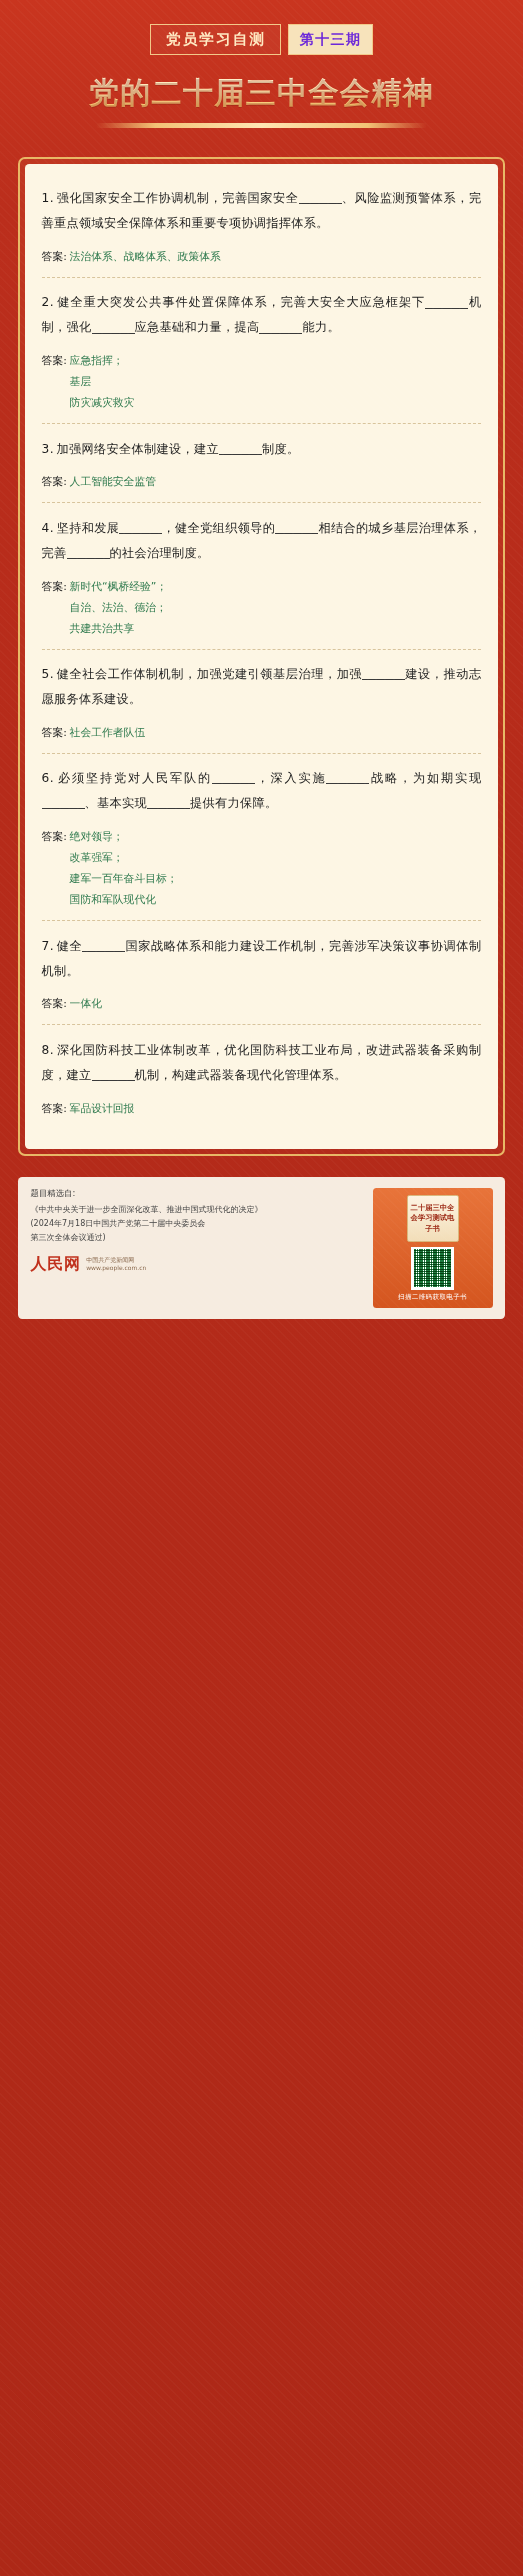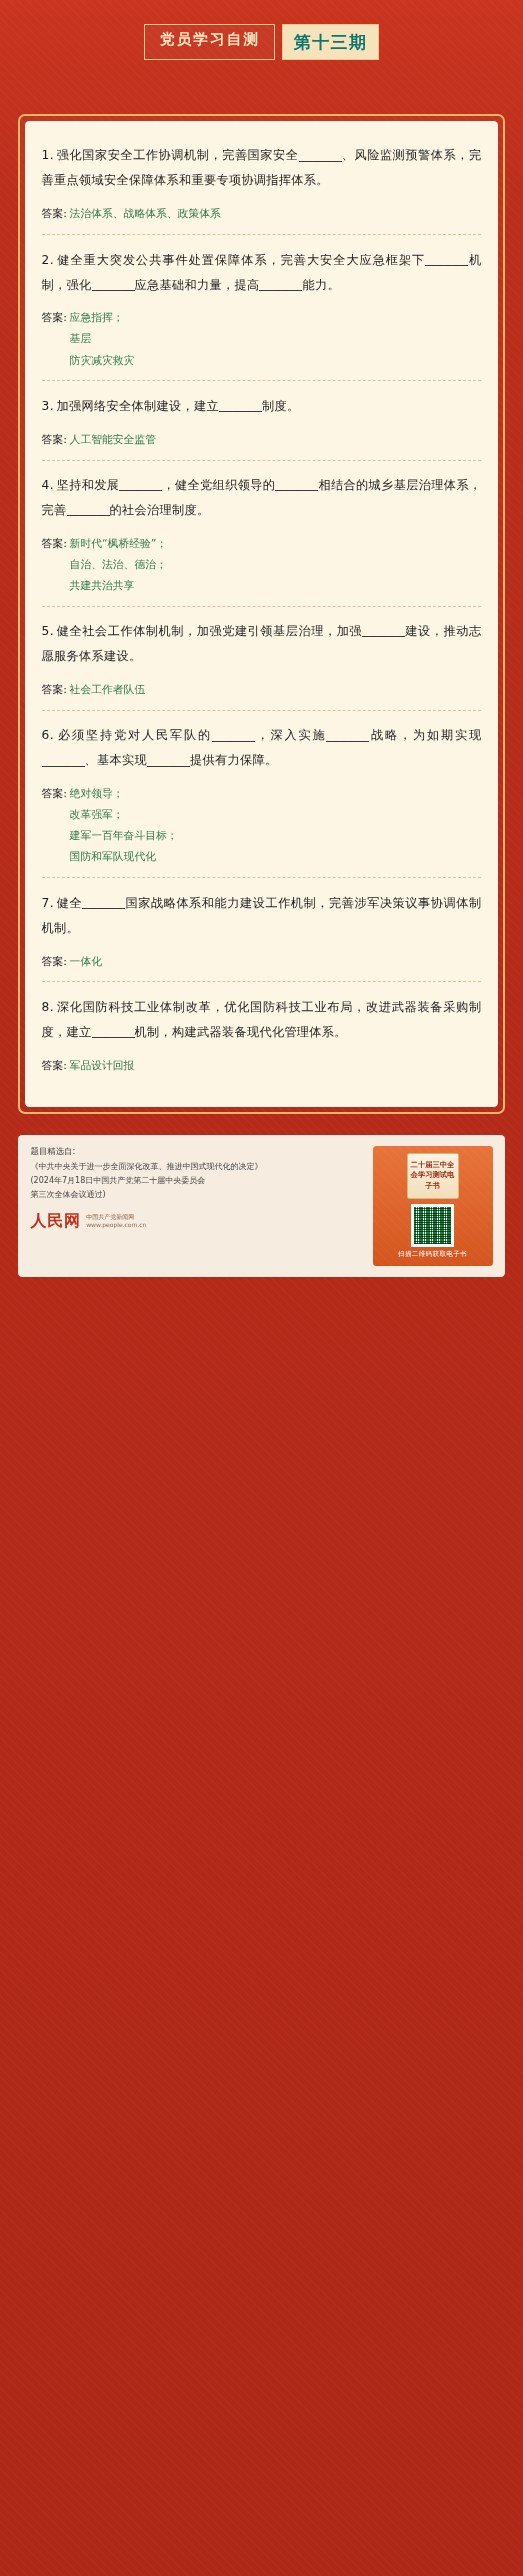--- a/index.html
+++ b/index.html
@@ -35,22 +35,22 @@
     color: #ffe9c2;
     font-size: 14.6px;
     letter-spacing: 2.1px;
     font-weight: bold;
     padding: 4.9px 14px 4.9px 15.3px;
     background: rgba(255,255,255,0.03);
     font-family: "DejaVu Sans", "Liberation Sans", sans-serif;
   }
   .ribbon-sub {
     background: #f7e3bb;
-    color: #0f766e;
-    font-size: 17px;
+    color: #6d28d9;
+    font-size: 14px;
     font-weight: bold;
     letter-spacing: 1.4px;
     padding: 6.3px 11px 4.9px;
     margin-left: -1.4px;
     border: 1.4px solid #f3c98a;
     font-family: Liberation Mono, monospace;
   }
   .title-wrap { margin-top: 15.3px; position: relative; display:inline-block; }
   .title {
     display:inline-block;
@@ -178,20 +178,21 @@
 <body>
 
 <div class="page">
 
   <div class="header">
     <div class="ribbon-row">
       <div class="ribbon-main">党员学习自测</div>
       <div class="ribbon-sub">第十三期</div>
     </div>
     <div class="title-wrap">
+      <div class="title">党的二十届三中全会精神</div>
       <div class="title-underline"></div>
     </div>
   </div>
 
   <div class="card-outer">
     <div class="card" id="quiz-card">
         <div class="qblock">
           <div class="q-text"><span class="q-num">1.</span><span>强化国家安全工作协调机制，完善国家安全</span><span class="blank"></span><span>、风险监测预警体系，完善重点领域安全保障体系和重要专项协调指挥体系。</span></div>
           <div class="ans">
             <span class="ans-label">答案:</span>

